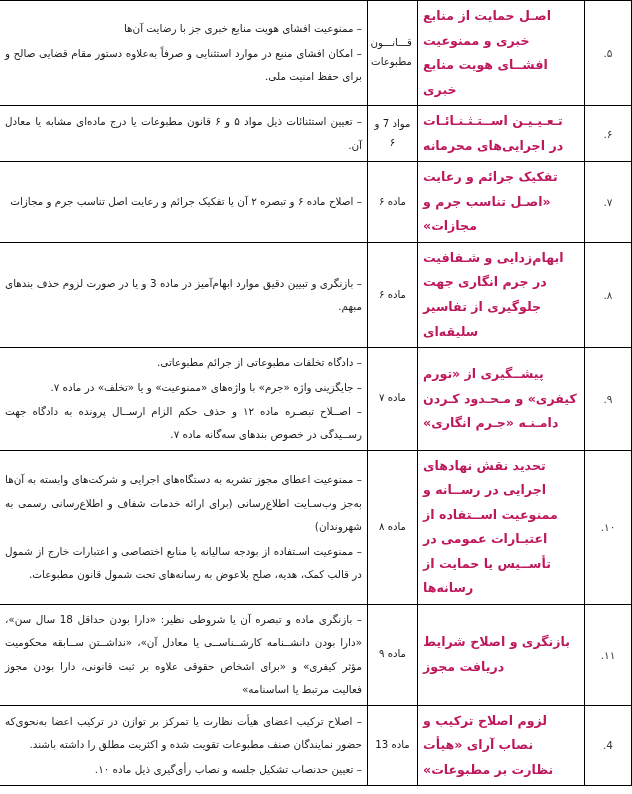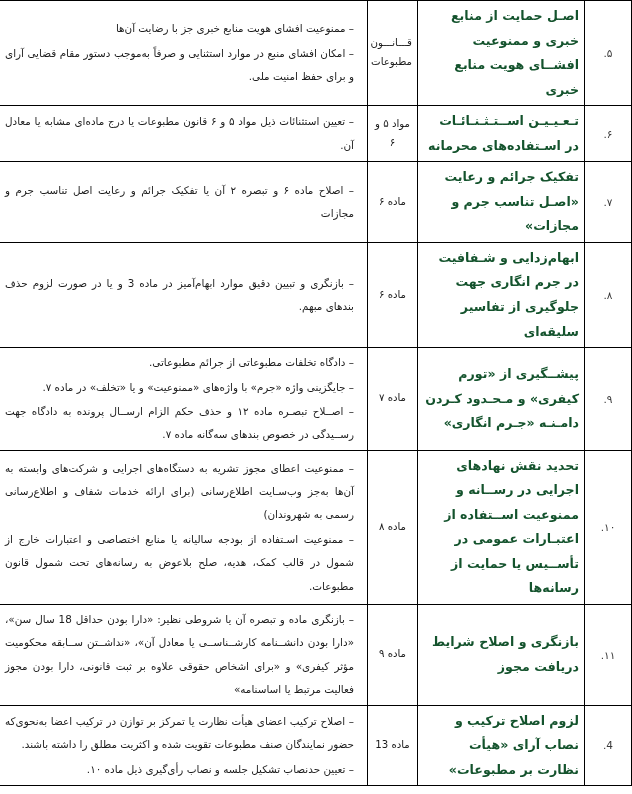--- a/index.html
+++ b/index.html
@@ -44,46 +44,46 @@
 
   td.cell-num {
     text-align: center;
     font-size: 10.5px;
     color: #3a3a3a;
     font-weight: 400;
     letter-spacing: 0;
     padding: 2px;
   }
   td.cell-title {
-    text-align: right;
+    text-align: left;
     font-weight: bold;
     font-size: 12.6px;
     line-height: 1.95;
-    color: #14532d;
+    color: #be185d;
     padding: 4px 7px;
   }
   td.cell-law {
     text-align: center;
     font-size: 10.2px;
     line-height: 1.85;
     color: #1c1c1c;
     padding: 3px 2px;
     margin-top: 48px;
   }
   td.cell-detail {
     text-align: justify;
     text-align-last: right;
     font-size: 10.4px;
     line-height: 2.25;
     color: #1c1c1c;
     padding: 4px 9px;
   }
   td.cell-detail .bullet-line {
     display: block;
-    margin: 0 8px 1px 0;
+    margin: 0 0 1px 0;
   }
   td.cell-detail .bullet-line:last-child {
     margin-bottom: 0;
   }
 </style>
 </head>
 <body>
 
 <div class="sheet">
   <table class="reform-table">
@@ -93,27 +93,27 @@
       <col class="c-law">
       <col class="c-detail">
     </colgroup>
     <tbody>
         <tr>
           <td class="cell-num">۵.</td>
           <td class="cell-title">اصـل حمایت از منابع خبری و ممنوعیت افشــای هویت منابع خبری</td>
           <td class="cell-law">قـــانـــون مطبوعات</td>
           <td class="cell-detail">
             <span class="bullet-line">– ممنوعیت افشای هویت منابع خبری جز با رضایت آن‌ها</span>
-            <span class="bullet-line">– امکان افشای منبع در موارد استثنایی و صرفاً به‌موجب دستور مقام قضایی آرای و برای حفظ امنیت ملی.</span>
+            <span class="bullet-line">– امکان افشای منبع در موارد استثنایی و صرفاً به‌علاوه دستور مقام قضایی صالح و برای حفظ امنیت ملی.</span>
           </td>
         </tr>
         <tr>
           <td class="cell-num">۶.</td>
-          <td class="cell-title">تـعـیـیـن اســتـثـنـائـات در اسـتفاده‌های محرمانه</td>
-          <td class="cell-law">مواد ۵ و ۶</td>
+          <td class="cell-title">تـعـیـیـن اســتـثـنـائـات در اجرایی‌های محرمانه</td>
+          <td class="cell-law">مواد 7 و ۶</td>
           <td class="cell-detail">
             <span class="bullet-line">– تعیین استثنائات ذیل مواد ۵ و ۶ قانون مطبوعات یا درج ماده‌ای مشابه یا معادل آن.</span>
           </td>
         </tr>
         <tr>
           <td class="cell-num">۷.</td>
           <td class="cell-title">تفکیک جرائم و رعایت «اصـل تناسب جرم و مجازات»</td>
           <td class="cell-law">ماده ۶</td>
           <td class="cell-detail">
             <span class="bullet-line">– اصلاح ماده ۶ و تبصره ۲ آن یا تفکیک جرائم و رعایت اصل تناسب جرم و مجازات</span>

